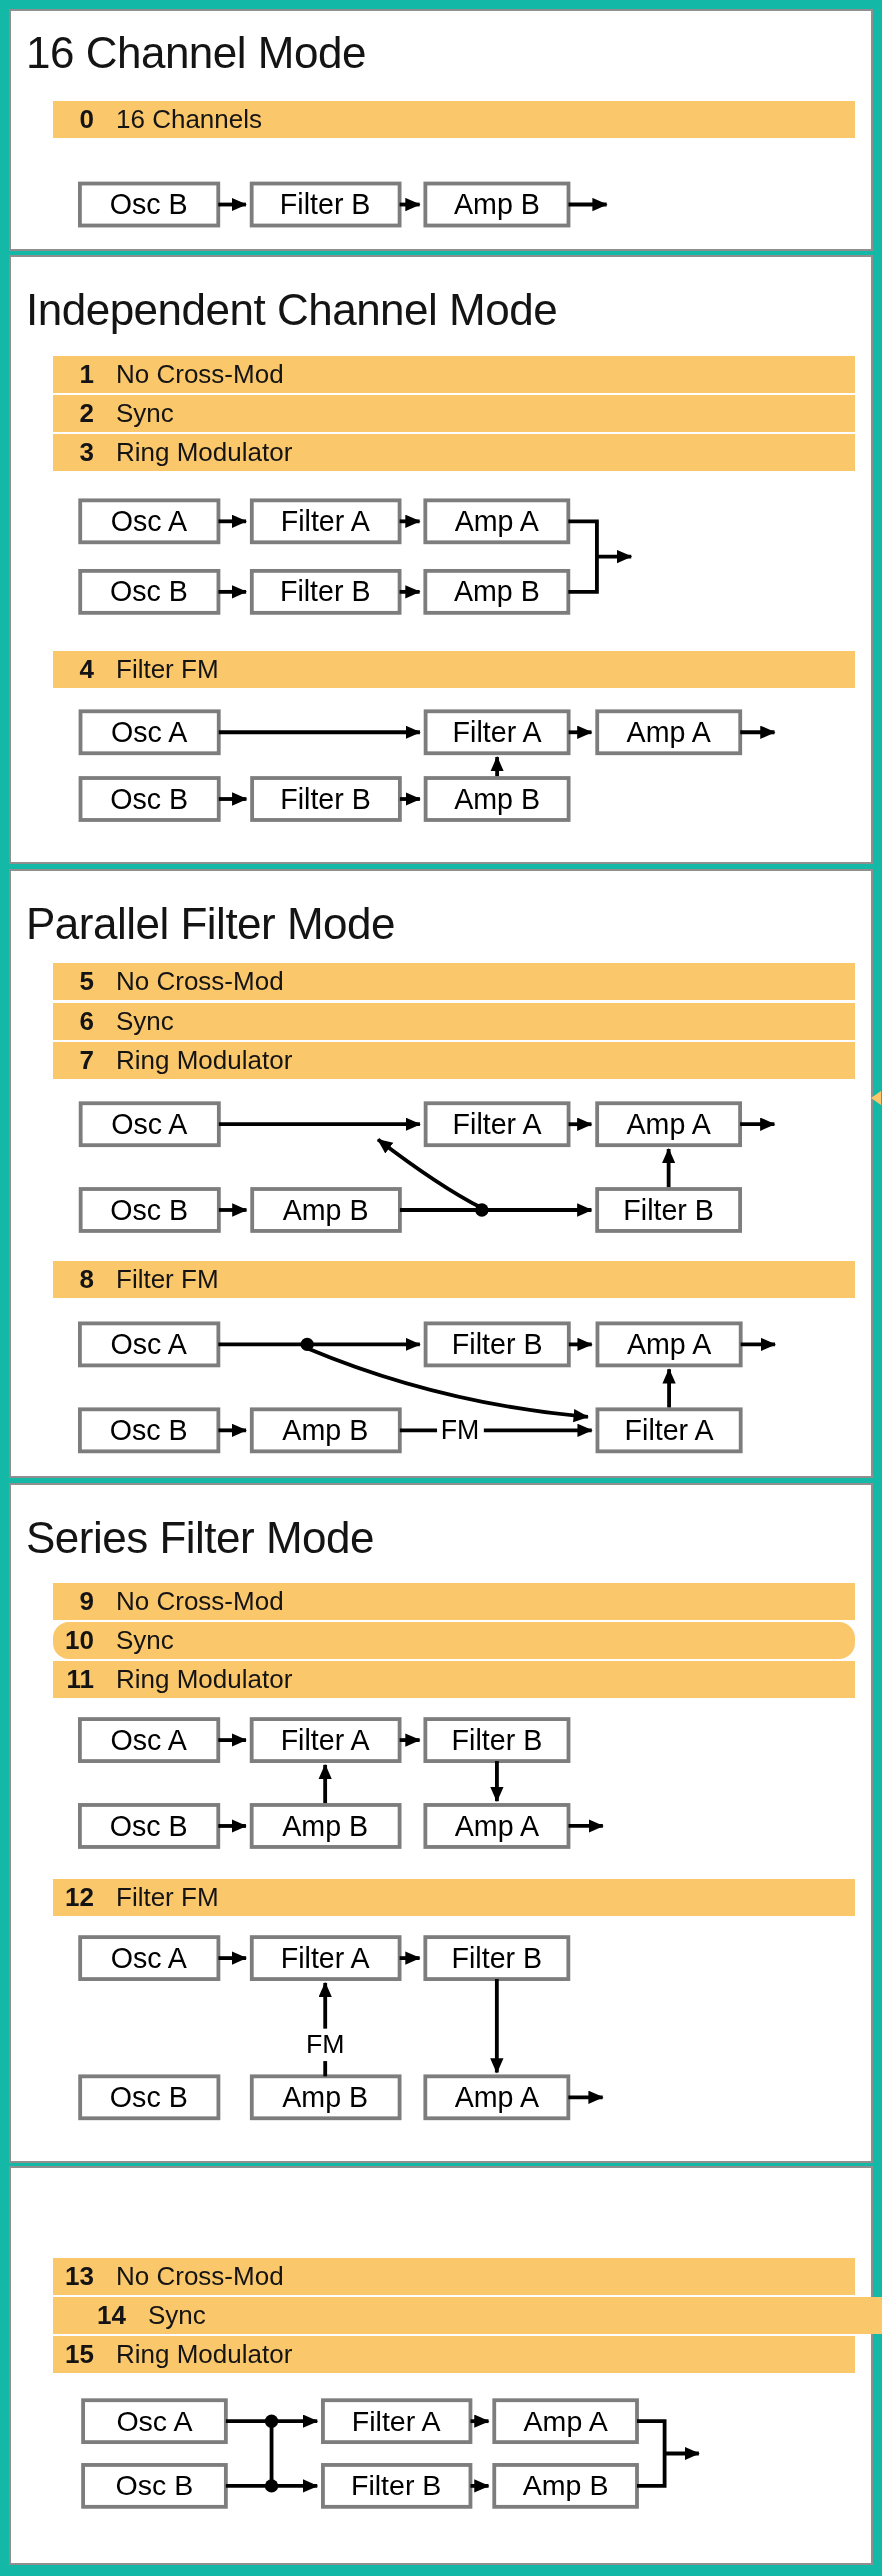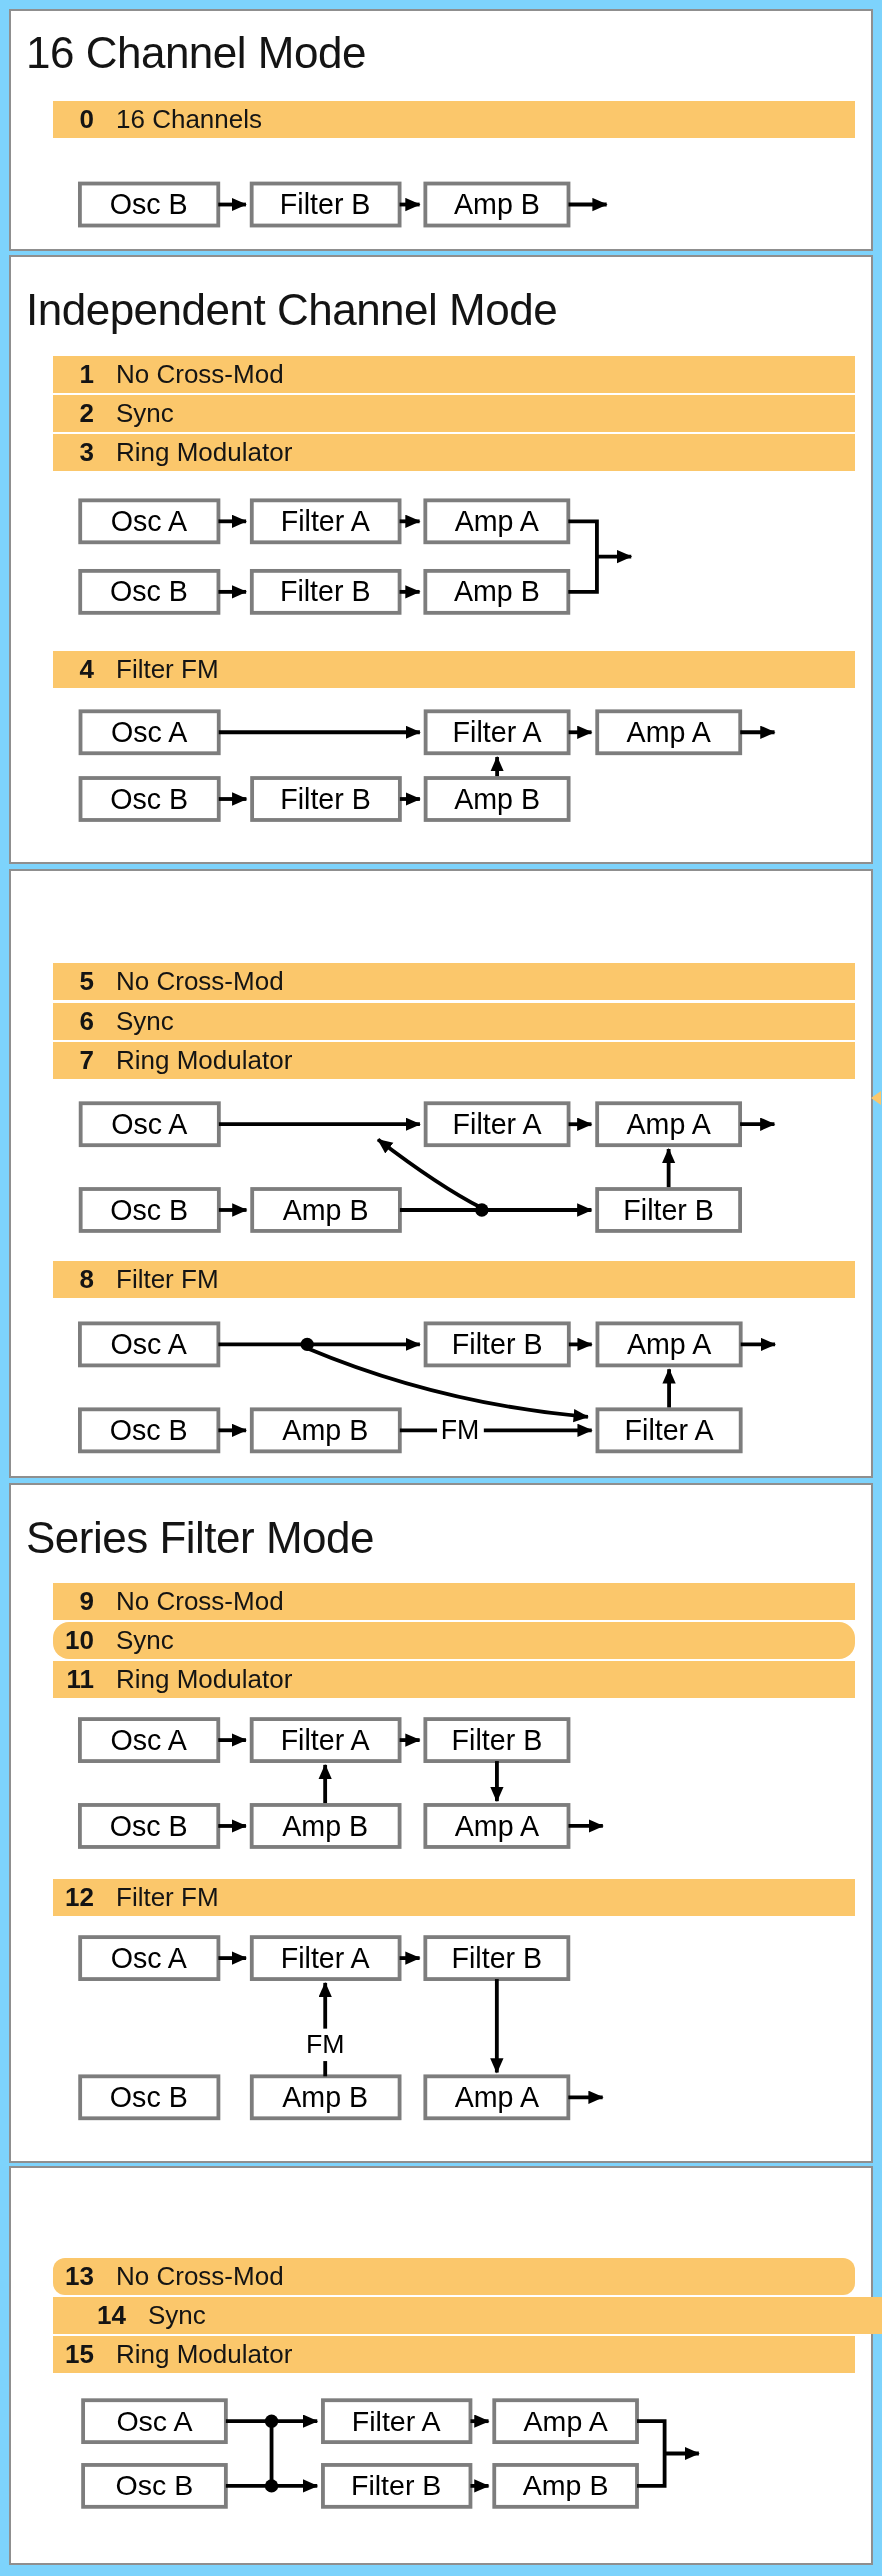--- a/index.html
+++ b/index.html
@@ -3,21 +3,21 @@
 <meta charset="utf-8">
 <style>
   :root{
     --orange:#FBC76B;
     --sec-border:#8F8F8F;
     --box-border:#7D7D7D;
     --ink:#141414;
   }
   html,body{margin:0;padding:0;background:#fff;}
   #page{
-    position:relative;width:882px;height:2576px;background:#7dd3fc;overflow:hidden;
+    position:relative;width:882px;height:2576px;background:#14b8a6;overflow:hidden;
     font-family:"Liberation Sans","DejaVu Sans",sans-serif;color:var(--ink);
   }
   .section{
     position:absolute;left:8.6px;width:864px;box-sizing:border-box;
     border:2.9px solid var(--sec-border);background:#fff;
   }
   .title{
     position:absolute;left:26px;font-size:44px;line-height:1.1;
     color:var(--ink);letter-spacing:-0.5px;white-space:nowrap;
   }
@@ -127,20 +127,21 @@
     <line class="ar" x1="169" y1="37" x2="380" y2="37"></line>
     <line class="ar" x1="536" y1="37" x2="560" y2="37"></line>
     <line class="ar" x1="716" y1="37" x2="752" y2="37"></line>
     <line class="ar" x1="169" y1="107" x2="198" y2="107"></line>
     <line class="ar" x1="359" y1="107" x2="380" y2="107"></line>
     <line class="ar" x1="461" y1="83" x2="461" y2="63"></line>
   </svg>
 
   
   <div class="section" style="top:869px;height:609px;"></div>
+  <div class="title" style="top:900px;">Parallel Filter Mode</div>
   <div class="bar" style="top:963px;">
     <span class="num">5</span>
     <span class="lbl">No Cross-Mod</span>
   </div>
   <div class="bar" style="top:1003px;">
     <span class="num">6</span>
     <span class="lbl">Sync</span>
   </div>
   <div class="bar" style="top:1042px;">
     <span class="num">7</span>
@@ -253,21 +254,21 @@
     <line class="ar" x1="359" y1="41" x2="380" y2="41"></line>
     <line class="ln" x1="281" y1="165" x2="281" y2="149"></line>
     <text class="fm" x="281" y="141">FM</text>
     <line class="ar" x1="281" y1="115" x2="281" y2="67"></line>
     <line class="ar" x1="461" y1="63" x2="461" y2="161"></line>
     <line class="ar" x1="536" y1="187" x2="572" y2="187"></line>
   </svg>
 
   
   <div class="section" style="top:2166px;height:399px;"></div>
-  <div class="bar" style="top:2258px;border-radius:12px;">
+  <div class="bar" style="top:2258px;">
     <span class="num">13</span>
     <span class="lbl">No Cross-Mod</span>
   </div>
   <div class="bar" style="top:2297px;padding-left:32px;">
     <span class="num">14</span>
     <span class="lbl">Sync</span>
   </div>
   <div class="bar" style="top:2336px;">
     <span class="num">15</span>
     <span class="lbl">Ring Modulator</span>

